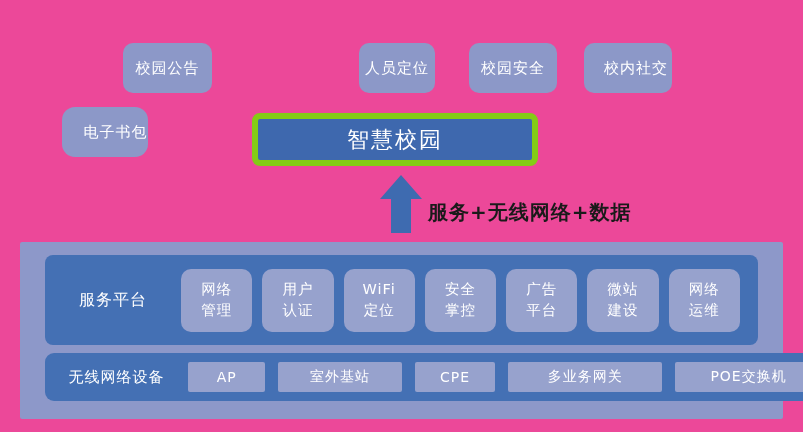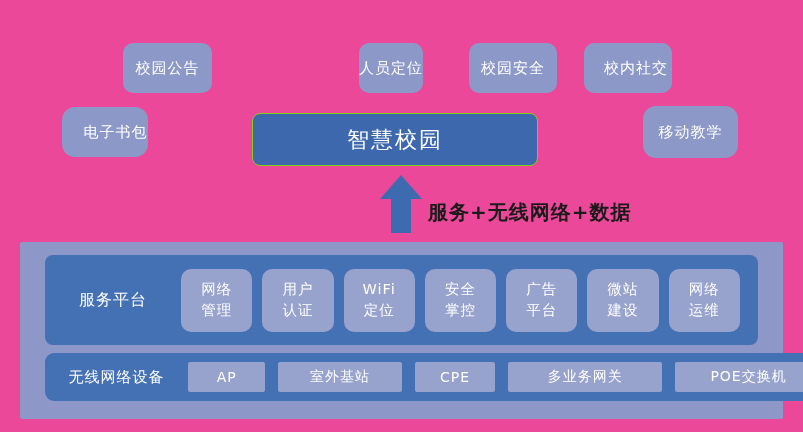--- a/index.html
+++ b/index.html
@@ -28,21 +28,21 @@
   }
 
   .node.side { border-radius: 13px; }
 
   
   .core {
     position: absolute;
     left: 252px; top: 113px;
     width: 286px; height: 53px;
     background: #3E68AE;
-    border: 1px solid #84cc16;
+    border: 6px solid #84cc16;
     border-radius: 8px;
     color: #ffffff;
     font-size: 22px;
     letter-spacing: 2px;
     display: flex;
     align-items: center;
     justify-content: center;
   }
 
   .arrow-wrap {
@@ -143,26 +143,25 @@
   .chip.w-cpe  { flex: 72 1 0; }
   .chip.w-gw   { flex: 137 1 0; }
   .chip.w-poe  { flex: 131 1 0; }
 </style>
 </head>
 <body>
 
 <div class="canvas">
 
   <div class="node" style="left:123px; top:43px; width:89px; height:50px;">校园公告</div>
-  <div class="node" style="left:359px; top:43px; width:64px; height:50px;">人员定位</div>
+  <div class="node" style="left:359px; top:43px; width:76px; height:50px;">人员定位</div>
   <div class="node" style="left:469px; top:43px; width:88px; height:50px;">校园安全</div>
   <div class="node" style="left:584px; top:43px; width:88px; height:50px;padding-left:16px;">校内社交</div>
 
   <div class="node side" style="left:62px; top:107px; width:86px; height:50px;padding-left:21px;">电子书包</div>
-  <div class="node side" style="left:643px; top:106px; width:95px; height:52px;">移动教学</div>
 
   <div class="core">智慧校园</div>
 
   <div class="arrow-wrap">
     <svg width="46" height="58" viewBox="0 0 46 58" aria-hidden="true">
       <polygon points="23,0 44,24 33,24 33,58 13,58 13,24 2,24" fill="#3E6BB0"></polygon>
     </svg>
   </div>
   <div class="arrow-label">服务+无线网络+数据</div>
 

